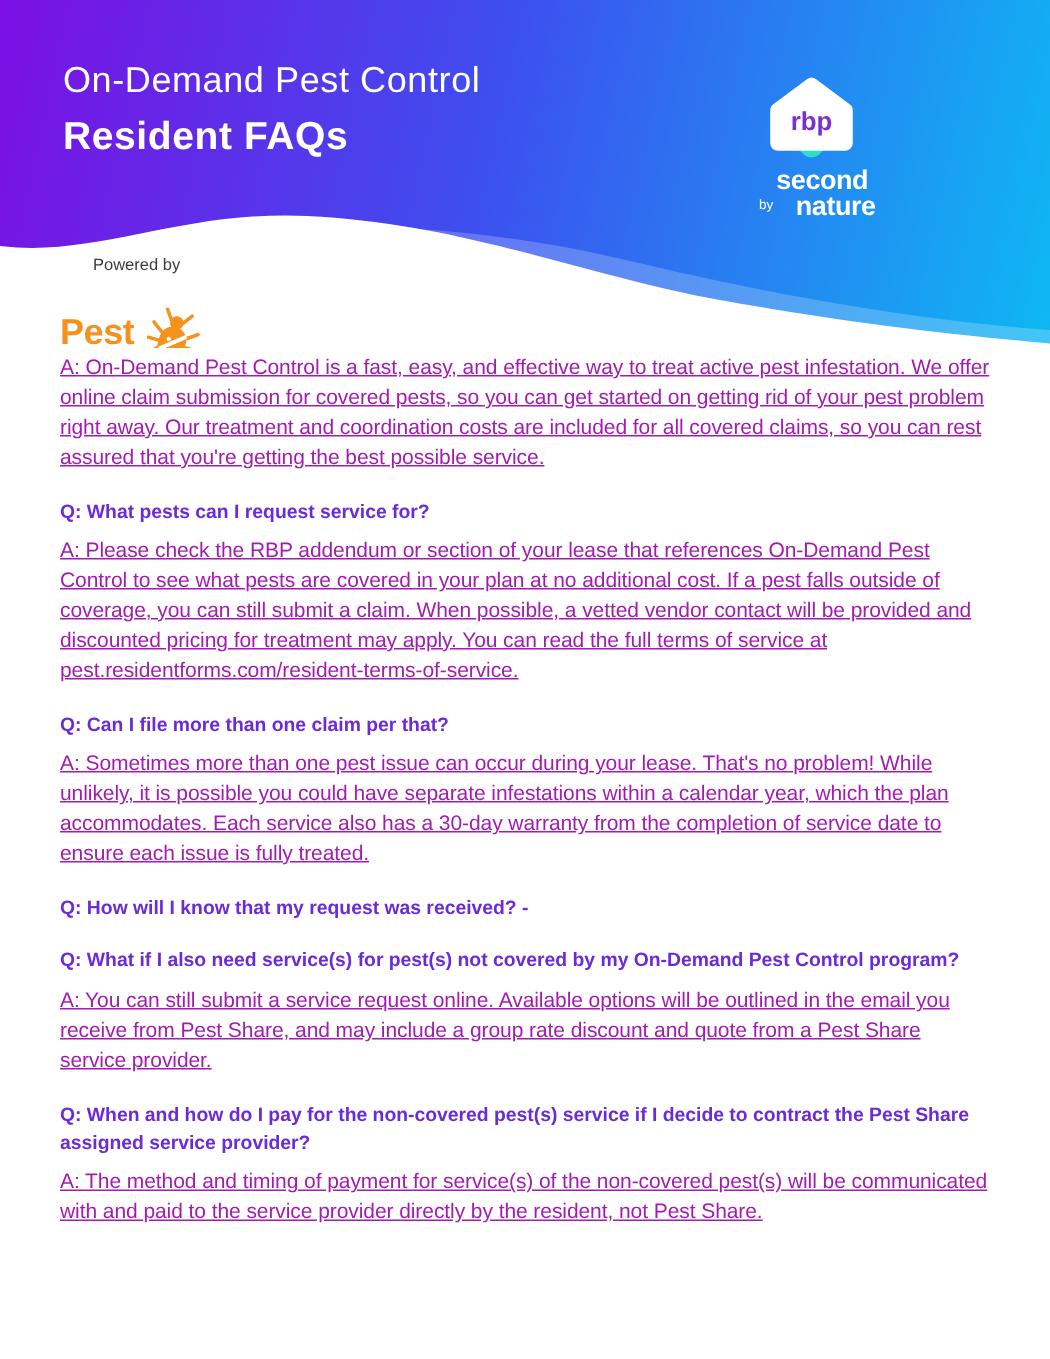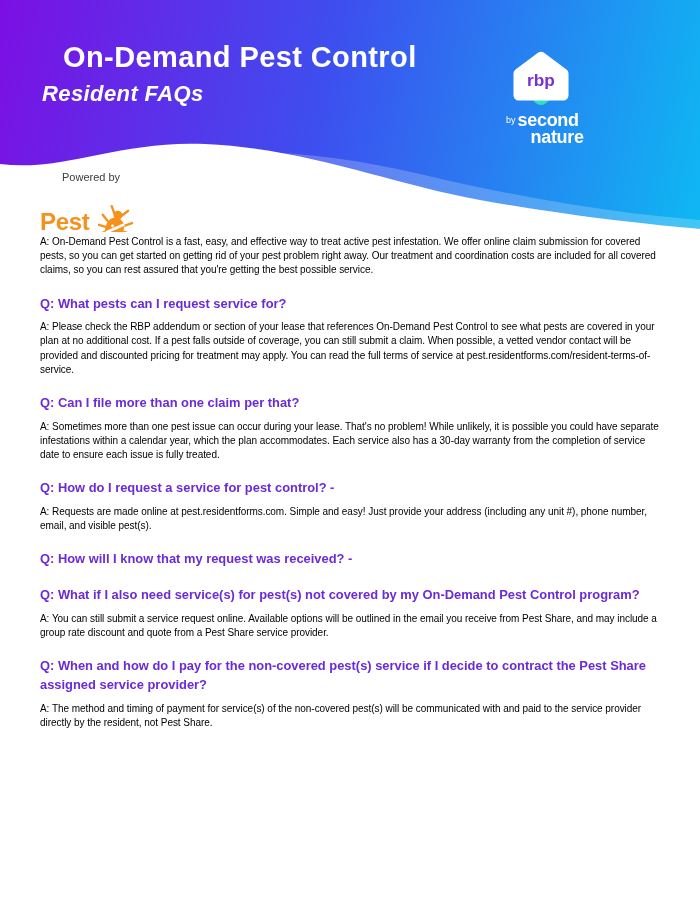--- a/index.html
+++ b/index.html
@@ -14,48 +14,48 @@
 
   
   .header { position: relative; width: 700px; height: 232px; overflow: hidden; }
   .header-bg {
     position: absolute; inset: 0;
     background: linear-gradient(102deg, #7C0FE3 0%, #3D4FEF 46%, #0EB8F3 100%);
   }
   .wave { position: absolute; left: 0; bottom: 0; width: 700px; height: 92px; }
 
   .titles { position: absolute; left: 42px; top: 40px; color: #ffffff; z-index: 3; }
-  .title1 { font-size: 29px; font-weight: 700; letter-spacing: 0.4px; line-height: 1.2; margin-left: 21px; }
-  .title2 { font-size: 22px; font-weight: 700; letter-spacing: 0.4px; margin-top: 6px; font-style: italic; }
+  .title1 { font-size: 24px; font-weight: 400; letter-spacing: 0.4px; line-height: 1.2; }
+  .title2 { font-size: 26px; font-weight: 700; letter-spacing: 0.4px; margin-top: 6px; }
 
   .brand { position: absolute; left: 499px; top: 48px; display: flex; align-items: center; z-index: 3; flex-direction: column; }
   .rbp-badge { width: 64px; height: 64px; display: block; }
   .sn { margin-left: 7px; color: #ffffff; display: flex; align-items: flex-start; }
-  .sn-by { font-size: 9px; font-weight: 400; margin-top: 3px; margin-right: 2px; }
+  .sn-by { font-size: 9px; font-weight: 400; margin-top: 19px; margin-right: 2px; }
   .sn-words { font-weight: 700; font-size: 18px; line-height: 0.92; letter-spacing: -0.3px; }
   .sn-line2 { margin-left: 13px; }
 
   
   .pest-logo { position: absolute; left: 40px; top: 171px; z-index: 4; width: 140px; }
   .powered { font-size: 11px; color: #3C3C3C; display: block; margin-bottom: 1px; padding-left: 22px; }
   .pest-words { position: relative; color: #F5921E; font-weight: 700; font-size: 24px; line-height: 21px; letter-spacing: -0.3px; }
   .pest-w1 { display: block; margin-top: 28px; }
   .pest-w2 { display: block; margin-left: 17px; }
   .pest-tm { font-size: 8px; vertical-align: super; font-weight: 400; }
   .bug { position: absolute; left: 58px; top: -6px; width: 36px; height: 42px; }
 
   
   .faqs { padding: 3px 40px 0 40px; }
   .faq-q {
     color: #6B2BD6; font-weight: 700; font-size: 12.9px;
     line-height: 1.45; margin: 17px 0 7px 0;
   }
   .faq-a {
-    color: #000000; font-size: 10px; line-height: 1.42;
-    margin: 0; letter-spacing: -0.05px;
+    color: #a21caf; font-size: 14px; line-height: 1.42;
+    margin: 0; letter-spacing: -0.05px; text-decoration: underline;
   }
 </style>
 </head>
 <body>
 
 <div class="header">
   <div class="header-bg"></div>
 
   <svg class="wave" viewBox="0 0 700 92" preserveAspectRatio="none">
     <path d="M0,40 C120,10 260,-4 420,34 C530,60 620,74 700,80 L700,92 L620,92 Z" fill="#ffffff" opacity="0.22"></path>
@@ -115,24 +115,20 @@
   </div>
   <div class="faq-item">
     <h3 class="faq-q">Q: What pests can I request service for?</h3>
     <p class="faq-a">A: Please check the RBP addendum or section of your lease that references On-Demand Pest Control to see what pests are covered in your plan at no additional cost. If a pest falls outside of coverage, you can still submit a claim. When possible, a vetted vendor contact will be provided and discounted pricing for treatment may apply. You can read the full terms of service at pest.residentforms.com/resident-terms-of-service.</p>
   </div>
   <div class="faq-item">
     <h3 class="faq-q">Q: Can I file more than one claim per that?</h3>
     <p class="faq-a">A: Sometimes more than one pest issue can occur during your lease. That's no problem! While unlikely, it is possible you could have separate infestations within a calendar year, which the plan accommodates. Each service also has a 30-day warranty from the completion of service date to ensure each issue is fully treated.</p>
   </div>
   <div class="faq-item">
-    <h3 class="faq-q">Q: How do I request a service for pest control? -</h3>
-    <p class="faq-a">A: Requests are made online at pest.residentforms.com. Simple and easy! Just provide your address (including any unit #), phone number, email, and visible pest(s).</p>
-  </div>
-  <div class="faq-item">
     <h3 class="faq-q">Q: How will I know that my request was received? -</h3>
   </div>
   <div class="faq-item">
     <h3 class="faq-q">Q: What if I also need service(s) for pest(s) not covered by my On-Demand Pest Control program?</h3>
     <p class="faq-a">A: You can still submit a service request online. Available options will be outlined in the email you receive from Pest Share, and may include a group rate discount and quote from a Pest Share service provider.</p>
   </div>
   <div class="faq-item">
     <h3 class="faq-q">Q: When and how do I pay for the non-covered pest(s) service if I decide to contract the Pest Share assigned service provider?</h3>
     <p class="faq-a">A: The method and timing of payment for service(s) of the non-covered pest(s) will be communicated with and paid to the service provider directly by the resident, not Pest Share.</p>
   </div>

